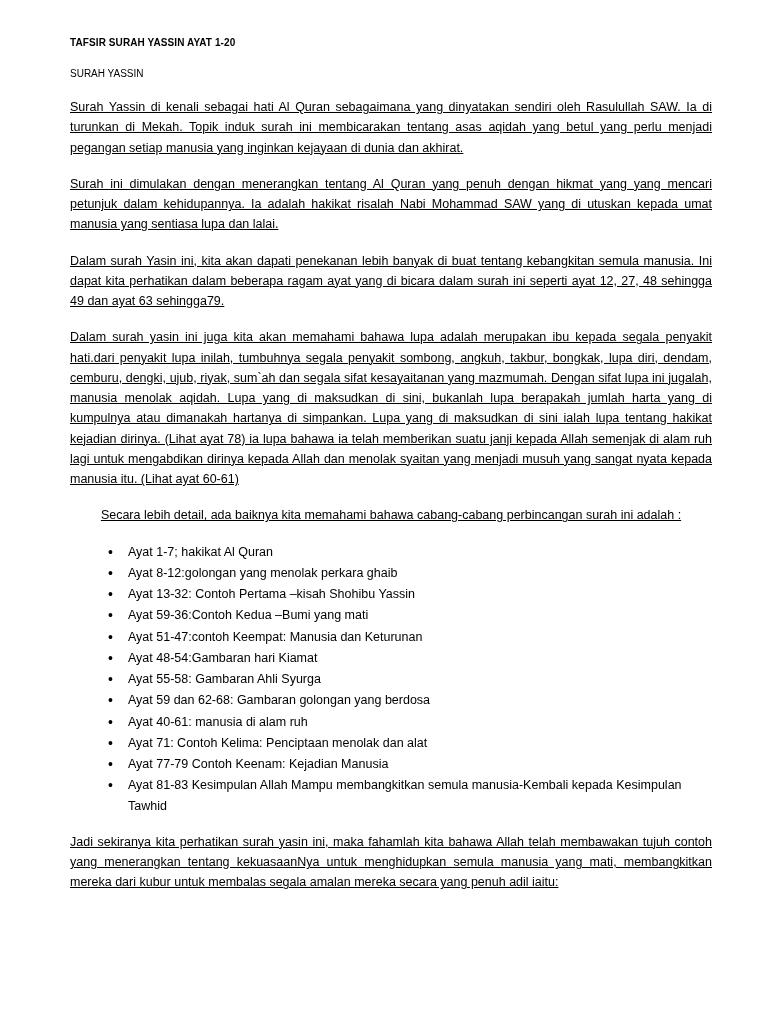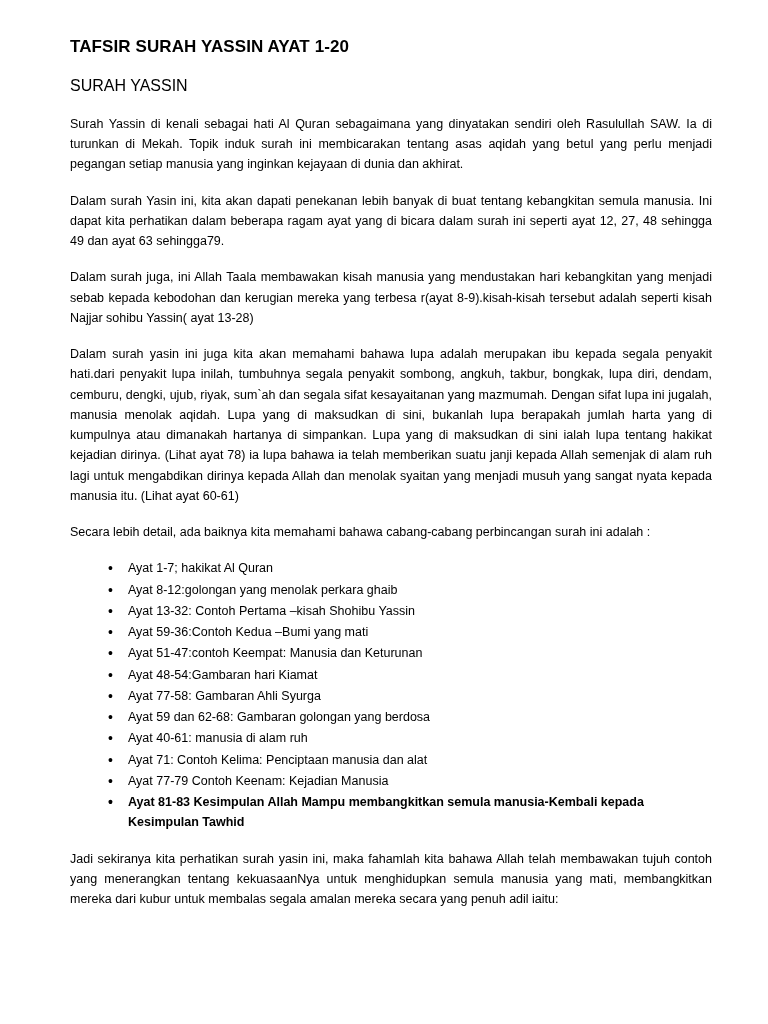--- a/index.html
+++ b/index.html
@@ -14,39 +14,40 @@
     color: #000000;
   }
   .page {
     box-sizing: border-box;
     width: 768px;
     min-height: 1024px;
     padding: 36px 56px 20px 70px;
     background: #ffffff;
   }
   .doc-title {
-    font-size: 17px;
+    font-size: 10px;
     font-weight: bold;
     letter-spacing: 0.1px;
     margin: 0 0 18px 0;
     line-height: 1.3;
   }
   .section-head {
-    font-size: 16px;
+    font-size: 10px;
     margin: 0 0 17px 0;
     line-height: 1.3;
   }
   p.body {
     font-size: 12.5px;
     line-height: 1.62;
     margin: 0 0 16px 0;
     text-align: justify;
+    text-decoration: underline;
   }
   p.body.left {
-    text-align: left;
+    text-align: center;
   }
   ul.bullets {
     margin: 2px 0 16px 0;
     padding-left: 58px;
     list-style: none;
   }
   ul.bullets li {
     font-size: 12.5px;
     line-height: 1.62;
     position: relative;
@@ -55,48 +56,47 @@
   }
   ul.bullets li::before {
     content: "\2022";
     position: absolute;
     left: -20px;
     top: -1px;
     font-size: 14px;
   }
   ul.bullets li.wrap {
     padding-right: 4px;
-    font-weight: bold;
   }
 </style>
 </head>
 <body>
 
 <div class="page">
 
   <h1 class="doc-title">TAFSIR SURAH YASSIN AYAT 1-20</h1>
 
   <div class="section-head">SURAH YASSIN</div>
 
   <p class="body">Surah Yassin di kenali sebagai hati Al Quran sebagaimana yang dinyatakan sendiri oleh Rasulullah SAW. Ia di turunkan di Mekah. Topik induk surah ini membicarakan tentang asas aqidah yang betul yang perlu menjadi pegangan setiap manusia yang inginkan kejayaan di dunia dan akhirat.</p>
+  <p class="body">Surah ini dimulakan dengan menerangkan tentang Al Quran yang penuh dengan hikmat yang yang mencari petunjuk dalam kehidupannya. Ia adalah hakikat risalah Nabi Mohammad SAW yang di utuskan kepada umat manusia yang sentiasa lupa dan lalai.</p>
   <p class="body">Dalam surah Yasin ini, kita akan dapati penekanan lebih banyak di buat tentang kebangkitan semula manusia. Ini dapat kita perhatikan dalam beberapa ragam ayat yang di bicara dalam surah ini seperti ayat 12, 27, 48 sehingga 49 dan ayat 63 sehingga79.</p>
-  <p class="body">Dalam surah juga, ini Allah Taala membawakan kisah manusia yang mendustakan hari kebangkitan yang menjadi sebab kepada kebodohan dan kerugian mereka yang terbesa r(ayat 8-9).kisah-kisah tersebut adalah seperti kisah Najjar sohibu Yassin( ayat 13-28)</p>
   <p class="body">Dalam surah yasin ini juga kita akan memahami bahawa lupa adalah merupakan ibu kepada segala penyakit hati.dari penyakit lupa inilah, tumbuhnya segala penyakit sombong, angkuh, takbur, bongkak, lupa diri, dendam, cemburu, dengki, ujub, riyak, sum`ah dan segala sifat kesayaitanan yang mazmumah. Dengan sifat lupa ini jugalah, manusia menolak aqidah. Lupa yang di maksudkan di sini, bukanlah lupa berapakah jumlah harta yang di kumpulnya atau dimanakah hartanya di simpankan. Lupa yang di maksudkan di sini ialah lupa tentang hakikat kejadian dirinya. (Lihat ayat 78) ia lupa bahawa ia telah memberikan suatu janji kepada Allah semenjak di alam ruh lagi untuk mengabdikan dirinya kepada Allah dan menolak syaitan yang menjadi musuh yang sangat nyata kepada manusia itu. (Lihat ayat 60-61)</p>
   <p class="body left">Secara lebih detail, ada baiknya kita memahami bahawa cabang-cabang perbincangan surah ini adalah :</p>
 
   <ul class="bullets">
     <li>Ayat 1-7; hakikat Al Quran</li>
     <li>Ayat 8-12:golongan yang menolak perkara ghaib</li>
     <li>Ayat 13-32: Contoh Pertama –kisah Shohibu Yassin</li>
     <li>Ayat 59-36:Contoh Kedua –Bumi yang mati</li>
     <li>Ayat 51-47:contoh Keempat: Manusia dan Keturunan</li>
     <li>Ayat 48-54:Gambaran hari Kiamat</li>
-    <li>Ayat 77-58: Gambaran Ahli Syurga</li>
+    <li>Ayat 55-58: Gambaran Ahli Syurga</li>
     <li>Ayat 59 dan 62-68: Gambaran golongan yang berdosa</li>
     <li>Ayat 40-61: manusia di alam ruh</li>
-    <li>Ayat 71: Contoh Kelima: Penciptaan manusia dan alat</li>
+    <li>Ayat 71: Contoh Kelima: Penciptaan menolak dan alat</li>
     <li>Ayat 77-79 Contoh Keenam: Kejadian Manusia</li>
     <li class="wrap">Ayat 81-83 Kesimpulan Allah Mampu membangkitkan semula manusia-Kembali kepada Kesimpulan Tawhid</li>
   </ul>
 
   <p class="body">Jadi sekiranya kita perhatikan surah yasin ini, maka fahamlah kita bahawa Allah telah membawakan tujuh contoh yang menerangkan tentang kekuasaanNya untuk menghidupkan semula manusia yang mati, membangkitkan mereka dari kubur untuk membalas segala amalan mereka secara yang penuh adil iaitu:</p>
 
 </div>
 
 </body></html>

